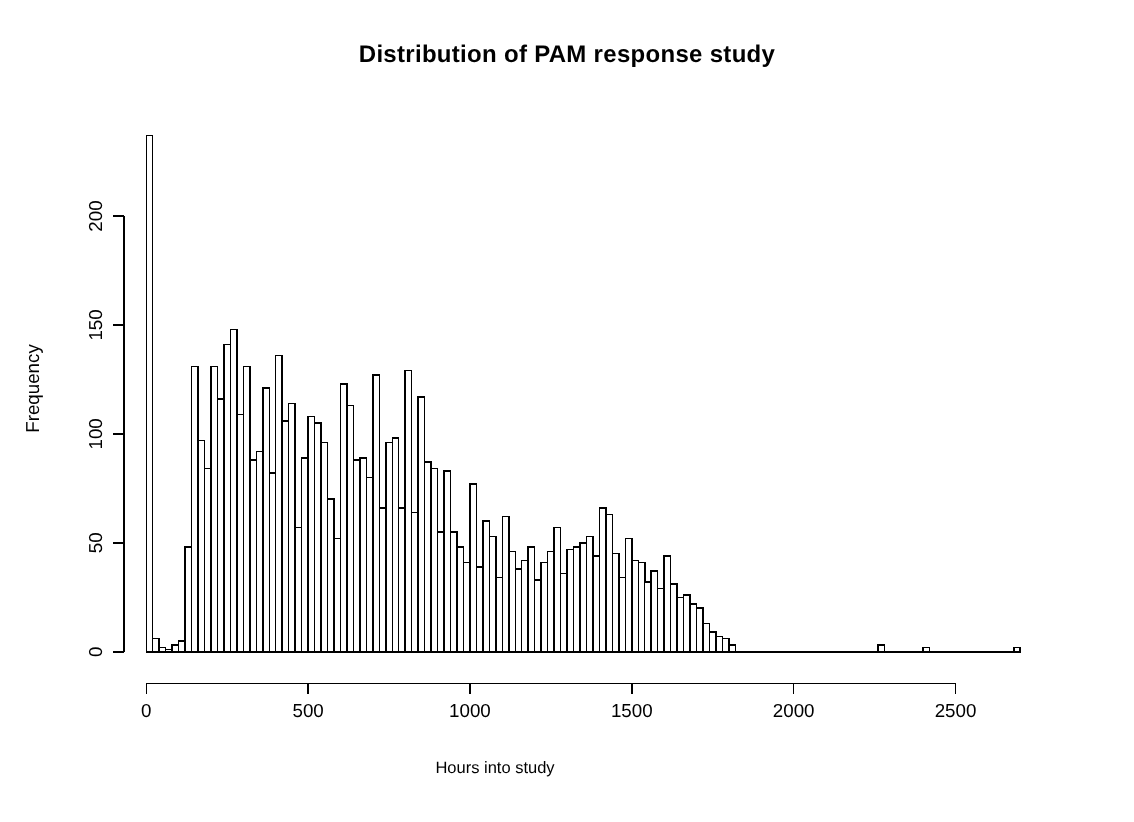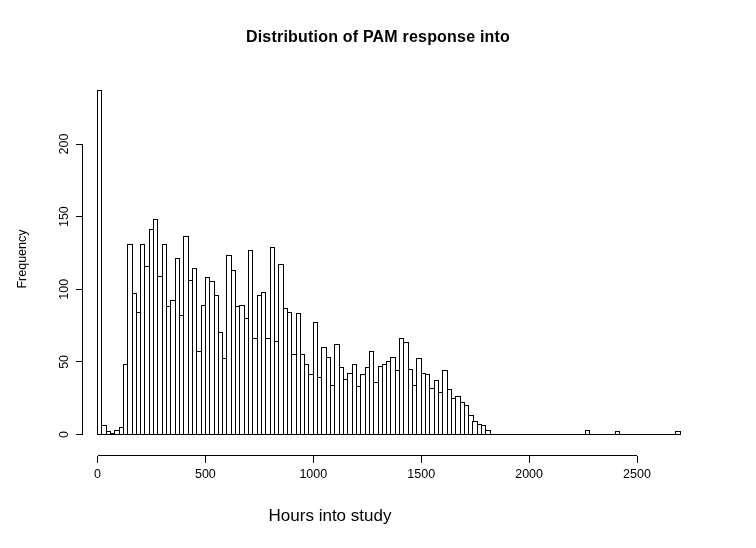--- a/index.html
+++ b/index.html
@@ -30,21 +30,21 @@
     font-weight: bold;
     color: #000000;
     letter-spacing: 0.2px;
   }
   #xlab {
     position: absolute;
     left: 0;
     top: 506px;
     width: 660px;
     text-align: center;
-    font-size: 17px;
+    font-size: 11px;
     color: #000000;
   }
   #ylab {
     position: absolute;
     left: -38px;
     top: 252px;
     width: 120px;
     text-align: center;
     font-size: 12.5px;
     color: #000000;
@@ -59,21 +59,21 @@
     font-family: "Liberation Sans", sans-serif;
     font-size: 12.5px;
     fill: #000000;
   }
 </style>
 </head>
 <body>
 
 <div id="plot-root">
 
-  <div id="plot-title">Distribution of PAM response into</div>
+  <div id="plot-title">Distribution of PAM response study</div>
 
   <svg class="canvas" width="756" height="548">
     <g id="bars-group">
         <rect x="97.50" y="90.26" width="4.32" height="344.24" fill="#ffffff" stroke="#000000" stroke-width="1" shape-rendering="crispEdges"></rect>
         <rect x="101.82" y="425.79" width="4.32" height="8.71" fill="#ffffff" stroke="#000000" stroke-width="1" shape-rendering="crispEdges"></rect>
         <rect x="106.13" y="431.60" width="4.32" height="2.90" fill="#ffffff" stroke="#000000" stroke-width="1" shape-rendering="crispEdges"></rect>
         <rect x="110.45" y="433.05" width="4.32" height="1.45" fill="#ffffff" stroke="#000000" stroke-width="1" shape-rendering="crispEdges"></rect>
         <rect x="114.76" y="430.14" width="4.32" height="4.36" fill="#ffffff" stroke="#000000" stroke-width="1" shape-rendering="crispEdges"></rect>
         <rect x="119.08" y="427.24" width="4.32" height="7.26" fill="#ffffff" stroke="#000000" stroke-width="1" shape-rendering="crispEdges"></rect>
         <rect x="123.40" y="364.78" width="4.32" height="69.72" fill="#ffffff" stroke="#000000" stroke-width="1" shape-rendering="crispEdges"></rect>

